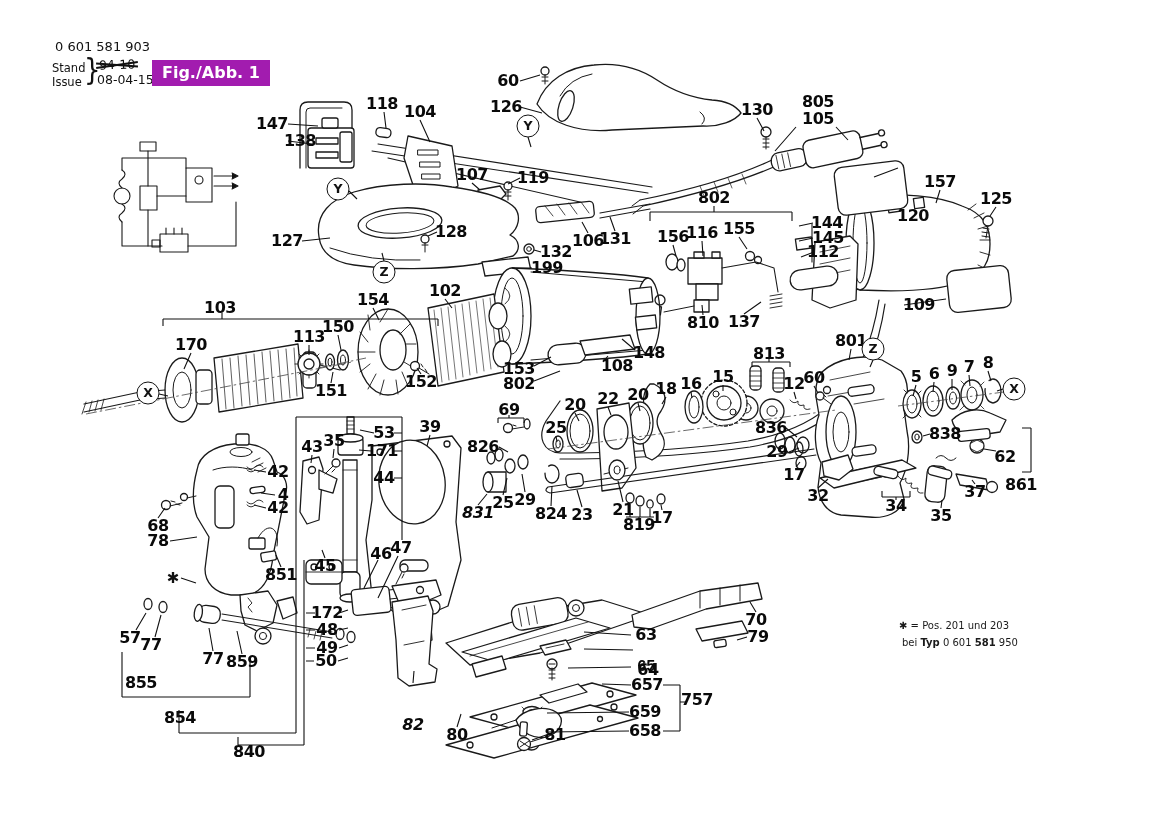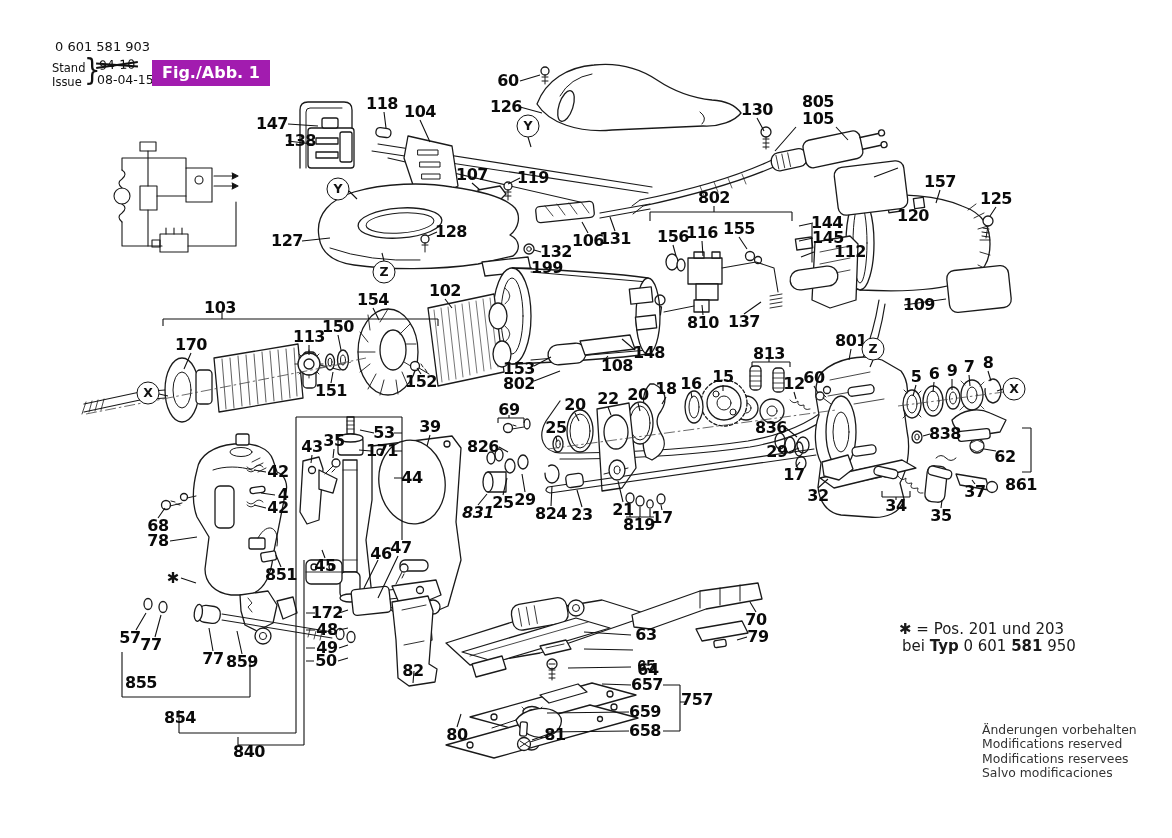--- a/index.html
+++ b/index.html
@@ -17,21 +17,21 @@
   .hdr-partnum{position:absolute;left:55px;top:39px;font-size:13px;}
   .hdr-stand{position:absolute;left:52px;top:61px;font-size:11.5px;}
   .hdr-issue{position:absolute;left:52px;top:75px;font-size:11.5px;}
   .hdr-brace{position:absolute;left:84px;top:55px;font-size:26px;transform:scaleY(1.15);}
   .hdr-olddate{position:absolute;left:99px;top:57px;font-size:12.5px;transform:rotate(-2deg);}
   .struck{position:relative;display:inline-block;}
   .struck::before{content:"";position:absolute;left:-3px;right:-3px;top:46%;border-top:2px solid #111;transform:rotate(-6deg);}
   .struck::after{content:"";position:absolute;left:-3px;right:-3px;top:46%;border-top:2px solid #111;transform:rotate(6deg);}
   .fig-box{position:absolute;left:152px;top:60px;background:#a21caf;color:#fff;
            font-weight:bold;font-size:16px;padding:3px 10px 4px 10px;}
-  .note-line{position:absolute;font-size:15px;color:#1a1a1a;white-space:nowrap;}
+  .note-line{position:absolute;font-size:10px;color:#1a1a1a;white-space:nowrap;}
   .note-l1{left:899px;top:620px;}
   .note-l2{left:902px;top:637px;}
   .note-line b{font-weight:bold;}
   .footer{position:absolute;left:982px;top:723px;font-size:12.4px;line-height:14.4px;color:#333;}
 </style>
 </head>
 <body>
 
 <div class="page">
 
@@ -429,21 +429,21 @@
       <div class="callout" style="left: 556px; top: 252px;">132</div>
       <div class="callout" style="left: 547px; top: 268px;">199</div>
       <div class="callout" style="left: 588px; top: 241px;">106</div>
       <div class="callout" style="left: 615px; top: 239px;">131</div>
       <div class="callout" style="left: 714px; top: 198px;">802</div>
       <div class="callout" style="left: 673px; top: 237px;">156</div>
       <div class="callout" style="left: 702px; top: 233px;">116</div>
       <div class="callout" style="left: 739px; top: 229px;">155</div>
       <div class="callout" style="left: 827px; top: 223px; text-align: right;">144</div>
       <div class="callout" style="left: 828px; top: 238px;">145</div>
-      <div class="callout" style="left: 850px; top: 252px;">112</div>
+      <div class="callout" style="left: 823px; top: 252px;">112</div>
       <div class="callout" style="left: 220px; top: 308px;">103</div>
       <div class="callout" style="left: 191px; top: 345px;">170</div>
       <div class="callout" style="left: 309px; top: 337px;">113</div>
       <div class="callout" style="left: 338px; top: 327px;">150</div>
       <div class="callout" style="left: 331px; top: 391px;">151</div>
       <div class="callout" style="left: 421px; top: 382px;">152</div>
       <div class="callout" style="left: 373px; top: 300px;">154</div>
       <div class="callout" style="left: 445px; top: 291px;">102</div>
       <div class="callout" style="left: 519px; top: 369px;">153</div>
       <div class="callout" style="left: 519px; top: 384px;">802</div>
@@ -486,35 +486,35 @@
       <div class="callout" style="left: 551px; top: 514px;">824</div>
       <div class="callout" style="left: 582px; top: 515px;">23</div>
       <div class="callout" style="left: 623px; top: 510px;">21</div>
       <div class="callout" style="left: 639px; top: 525px;">819</div>
       <div class="callout" style="left: 662px; top: 518px;">17</div>
       <div class="callout" style="left: 478px; top: 513px; font-style: italic;">831</div>
       <div class="callout" style="left: 312px; top: 447px;">43</div>
       <div class="callout" style="left: 334px; top: 441px;">35</div>
       <div class="callout" style="left: 384px; top: 433px;">53</div>
       <div class="callout" style="left: 382px; top: 451px;">171</div>
-      <div class="callout" style="left: 384px; top: 478px; margin-left: 28px;">44</div>
+      <div class="callout" style="left: 384px; top: 478px;">44</div>
       <div class="callout" style="left: 278px; top: 472px;">42</div>
       <div class="callout" style="left: 283px; top: 495px;">4</div>
       <div class="callout" style="left: 278px; top: 508px;">42</div>
       <div class="callout" style="left: 158px; top: 526px;">68</div>
       <div class="callout" style="left: 158px; top: 541px;">78</div>
       <div class="callout" style="left: 281px; top: 575px;">851</div>
       <div class="callout" style="left: 325px; top: 566px;">45</div>
       <div class="callout" style="left: 381px; top: 554px;">46</div>
       <div class="callout" style="left: 401px; top: 548px;">47</div>
       <div class="callout" style="left: 327px; top: 613px;">172</div>
       <div class="callout" style="left: 327px; top: 630px;">48</div>
       <div class="callout" style="left: 327px; top: 648px;">49</div>
       <div class="callout" style="left: 326px; top: 661px;">50</div>
-      <div class="callout" style="left: 413px; top: 671px;">82</div>
+      <div class="callout" style="left: 413px; top: 725px; font-style: italic;">82</div>
       <div class="callout" style="left: 130px; top: 638px;">57</div>
       <div class="callout" style="left: 151px; top: 645px;">77</div>
       <div class="callout" style="left: 213px; top: 659px;">77</div>
       <div class="callout" style="left: 242px; top: 662px;">859</div>
       <div class="callout" style="left: 141px; top: 683px;">855</div>
       <div class="callout" style="left: 180px; top: 718px;">854</div>
       <div class="callout" style="left: 249px; top: 752px;">840</div>
       <div class="callout" style="left: 646px; top: 635px;">63</div>
       <div class="callout" style="left: 648px; top: 670px;">64</div>
       <div class="callout" style="left: 646px; top: 667px; font-family: Liberation Mono, monospace;">65</div>
@@ -535,20 +535,14 @@
       <div class="star-marker" style="left: 173px; top: 578px;">✱</div>
     </div>
 
   <div class="note-line note-l1">
     <b>✱</b><span> = Pos. 201 und 203</span>
   </div>
   <div class="note-line note-l2">
     <span>bei </span><b>Typ</b><span> 0 601 </span><b>581</b><span> 950</span>
   </div>
 
-  <div class="footer">
-    <div>Änderungen vorbehalten</div>
-    <div>Modifications reserved</div>
-    <div>Modifications reservees</div>
-    <div>Salvo modificaciones</div>
-  </div>
 
 </div>
 
 </body></html>

